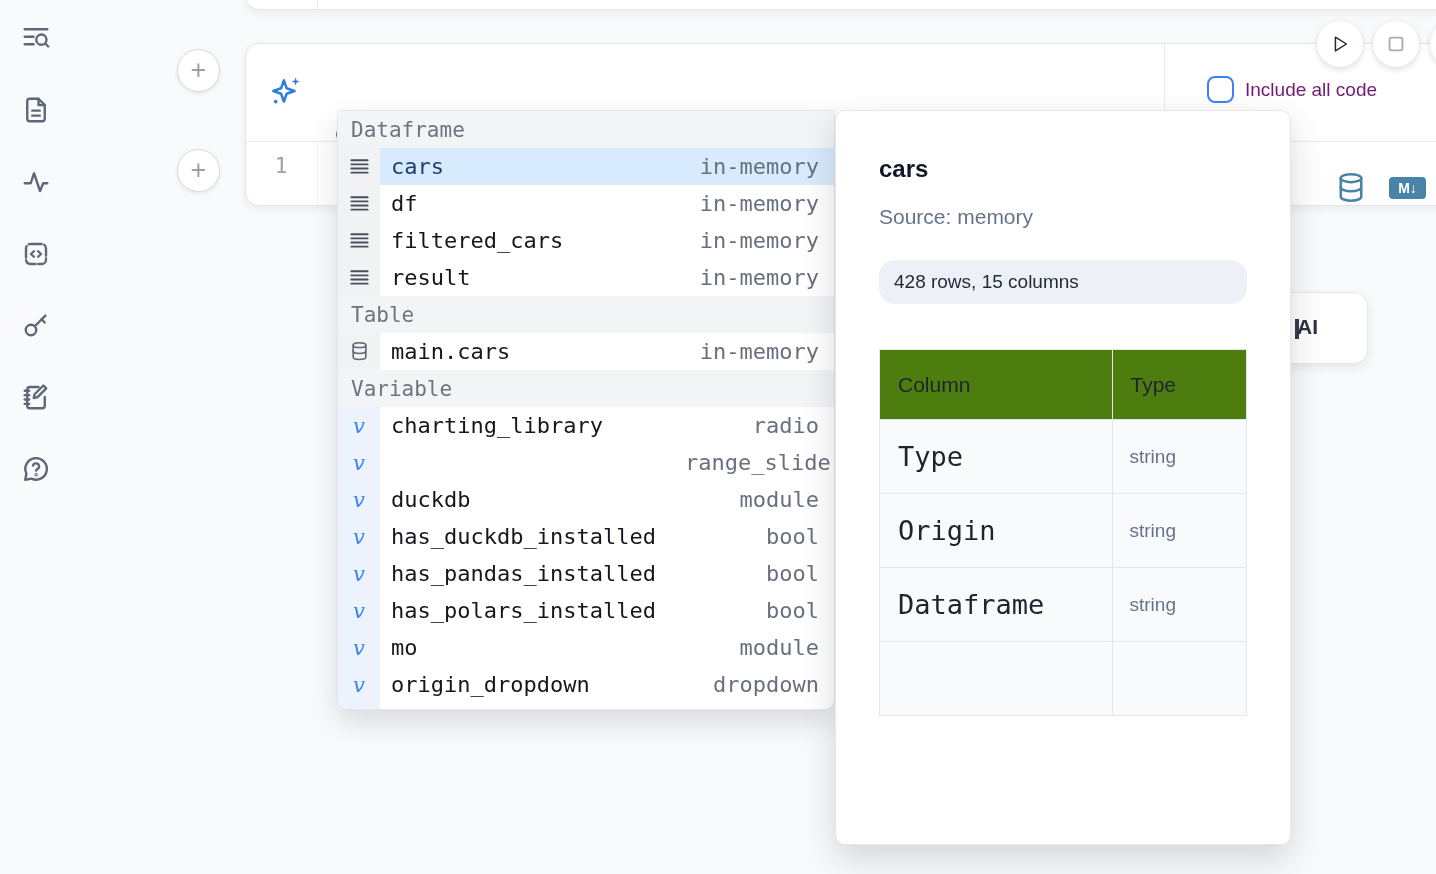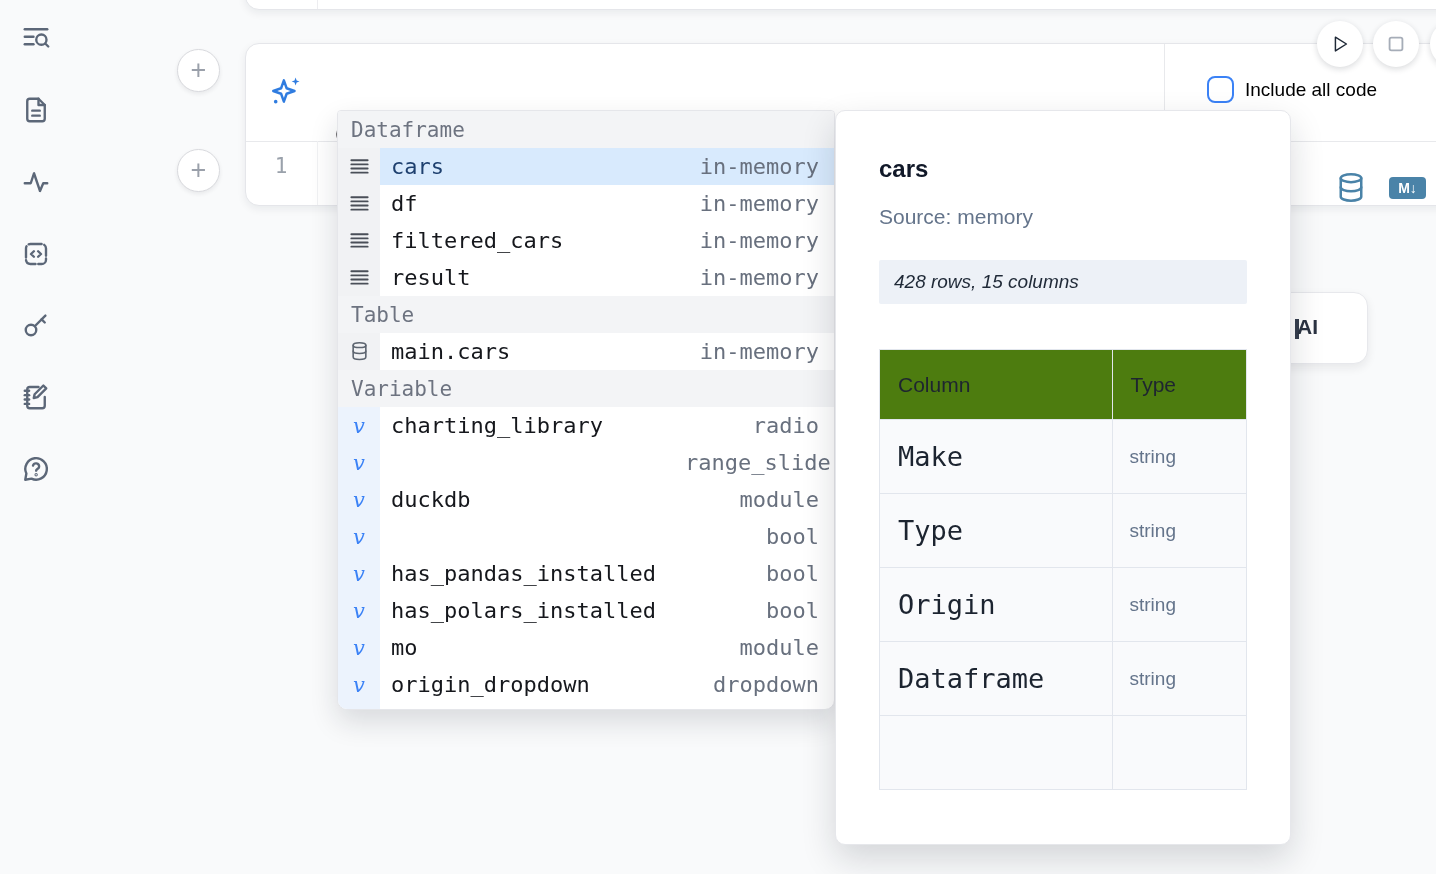--- a/index.html
+++ b/index.html
@@ -33,21 +33,21 @@
   .sparkle { position:absolute; left:23px; top:30px; width:34px; height:34px; }
   .prompt-text { position:absolute; left:90px; top:72px; font-size:27px; color:#18181b; }
   .caret { position:absolute; left:111px; top:74px; width:2px; height:31px; background:#0f172a; }
 
   .line-no { position:absolute; left:23px; top:110px; width:24px; text-align:center; font-size:21px; color:#9aa1ab; }
 
   .checkbox {
     position:absolute; left:961px; top:32px; width:27px; height:27px;
     border:2.5px solid #3b82f6; border-radius:8px; background:#fff; cursor:pointer;
   }
-  .checkbox-label { position:absolute; left:999px; top:32px; height:27px; line-height:27px; font-size:19px; color:#000000; }
+  .checkbox-label { position:absolute; left:999px; top:32px; height:27px; line-height:27px; font-size:19px; color:#701a75; }
 
   .cell-db-icon { position:absolute; left:1090px; top:127px; width:30px; height:33px; cursor:pointer; }
   .cell-db-icon svg { stroke:#4a83a8; fill:none; stroke-width:2; stroke-linecap:round; }
   .md-badge {
     position:absolute; left:1143px; top:133px; width:37px; height:22px;
     background:#4a83a8; border-radius:4px; color:#fff; font-weight:bold;
     font-size:14px; text-align:center; line-height:22px; cursor:pointer;
   }
 
   
@@ -97,22 +97,22 @@
   
   .panel {
     position:absolute; left:835px; top:110px; width:456px; height:735px;
     background:#fff; border:1px solid #e6e7eb; border-radius:10px;
     box-shadow:0 14px 34px rgba(20,25,40,.16); z-index:30;
   }
   .panel-title { position:absolute; left:43px; top:44px; font-size:24px; font-weight:bold; color:#101828; }
   .panel-source { position:absolute; left:43px; top:94px; font-size:21px; color:#64748b; }
   .panel-pill {
     position:absolute; left:43px; top:149px; width:368px; height:44px;
-    background:#edf1f7; border-radius:2px; font-size:19px; color:#1f2937;
-    line-height:44px; padding-left:15px;font-style:italic;
+    background:#edf1f7; border-radius:16px; font-size:19px; color:#1f2937;
+    line-height:44px; padding-left:15px;
   }
   .tbl-wrap { position:absolute; left:43px; top:238px; width:368px; height:464px; overflow:hidden; }
   table.schema { border-collapse:collapse; width:368px; }
   table.schema th, table.schema td { border:1px solid #e2e6ed; text-align:left; }
   table.schema th { height:70px; background:#4d7c0f; font-size:21px; font-weight:normal; color:#1e2530; padding-left:18px; }
   table.schema td { height:74px; background:#f9fafc; }
   td.col-name { width:233px; font-family:"DejaVu Sans Mono", monospace; font-size:27px; color:#1c2430; padding-left:18px; }
   td.col-type { width:135px; font-size:19px; color:#64748b; padding-left:17px; }
 
   
@@ -316,20 +316,21 @@
       <span class="ac-content">
         <span class="ac-name">duckdb</span>
         <span class="ac-meta">module</span>
       </span>
     </div>
     <div class="ac-row">
       <span class="ac-gutter var">
         <span class="v-glyph">v</span>
       </span>
       <span class="ac-content">
+        <span class="ac-name">has_duckdb_installed</span>
         <span class="ac-meta">bool</span>
       </span>
     </div>
     <div class="ac-row">
       <span class="ac-gutter var">
         <span class="v-glyph">v</span>
       </span>
       <span class="ac-content">
         <span class="ac-name">has_pandas_installed</span>
         <span class="ac-meta">bool</span>
@@ -379,24 +380,20 @@
   <div class="panel-pill">428 rows, 15 columns</div>
   <div class="tbl-wrap">
     <table class="schema">
       <thead>
           <tr id="schema-head">
             <th>Column</th>
             <th>Type</th>
           </tr>
         </thead>
       <tbody id="schema-body">
-          <tr>
-            <td class="col-name">Make</td>
-            <td class="col-type">string</td>
-          </tr>
           <tr>
             <td class="col-name">Type</td>
             <td class="col-type">string</td>
           </tr>
           <tr>
             <td class="col-name">Origin</td>
             <td class="col-type">string</td>
           </tr>
           <tr>
             <td class="col-name">Dataframe</td>

